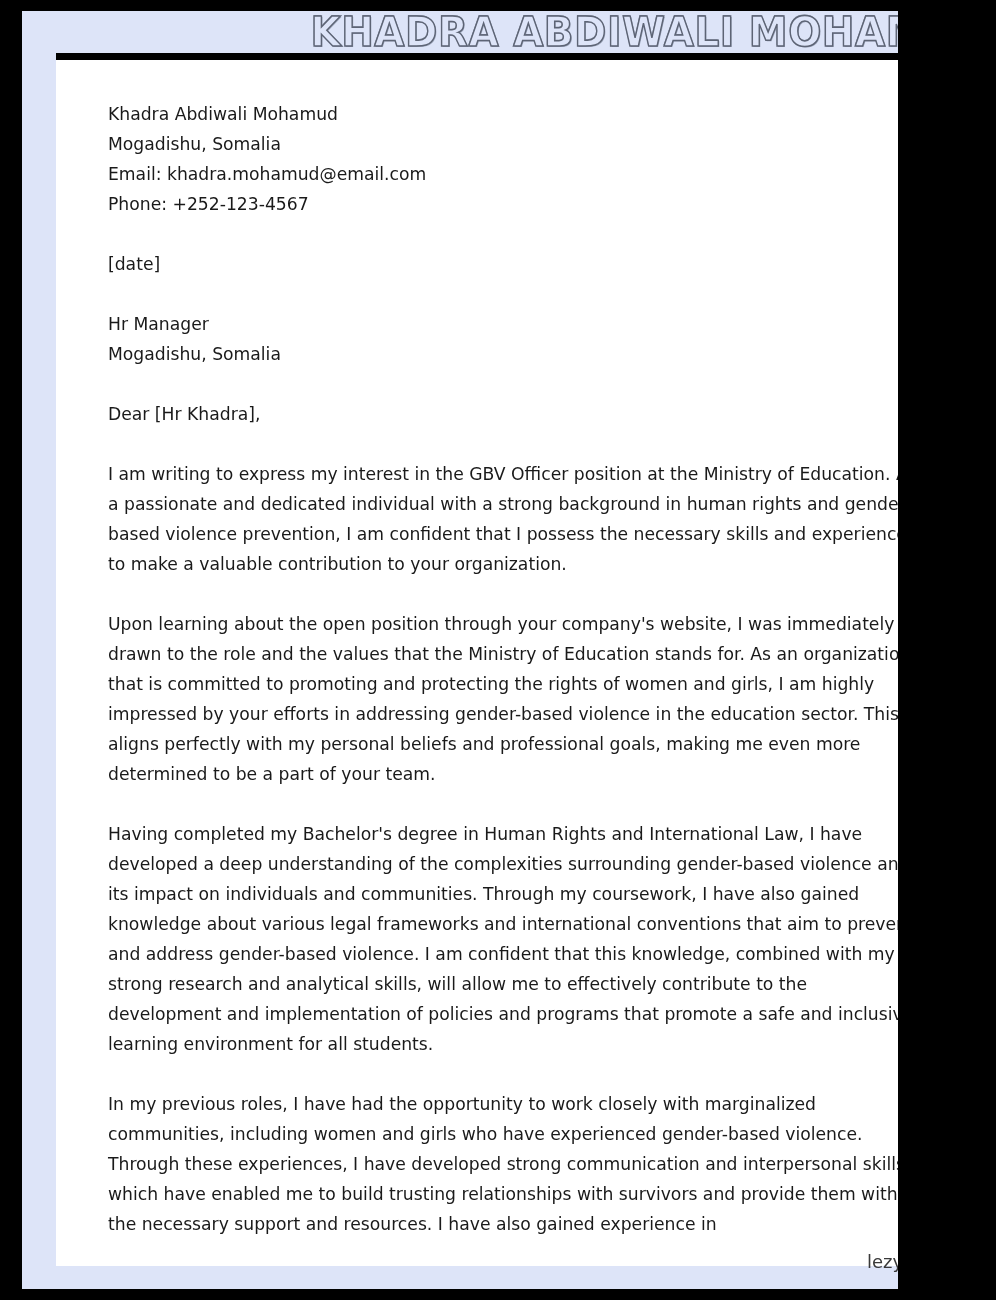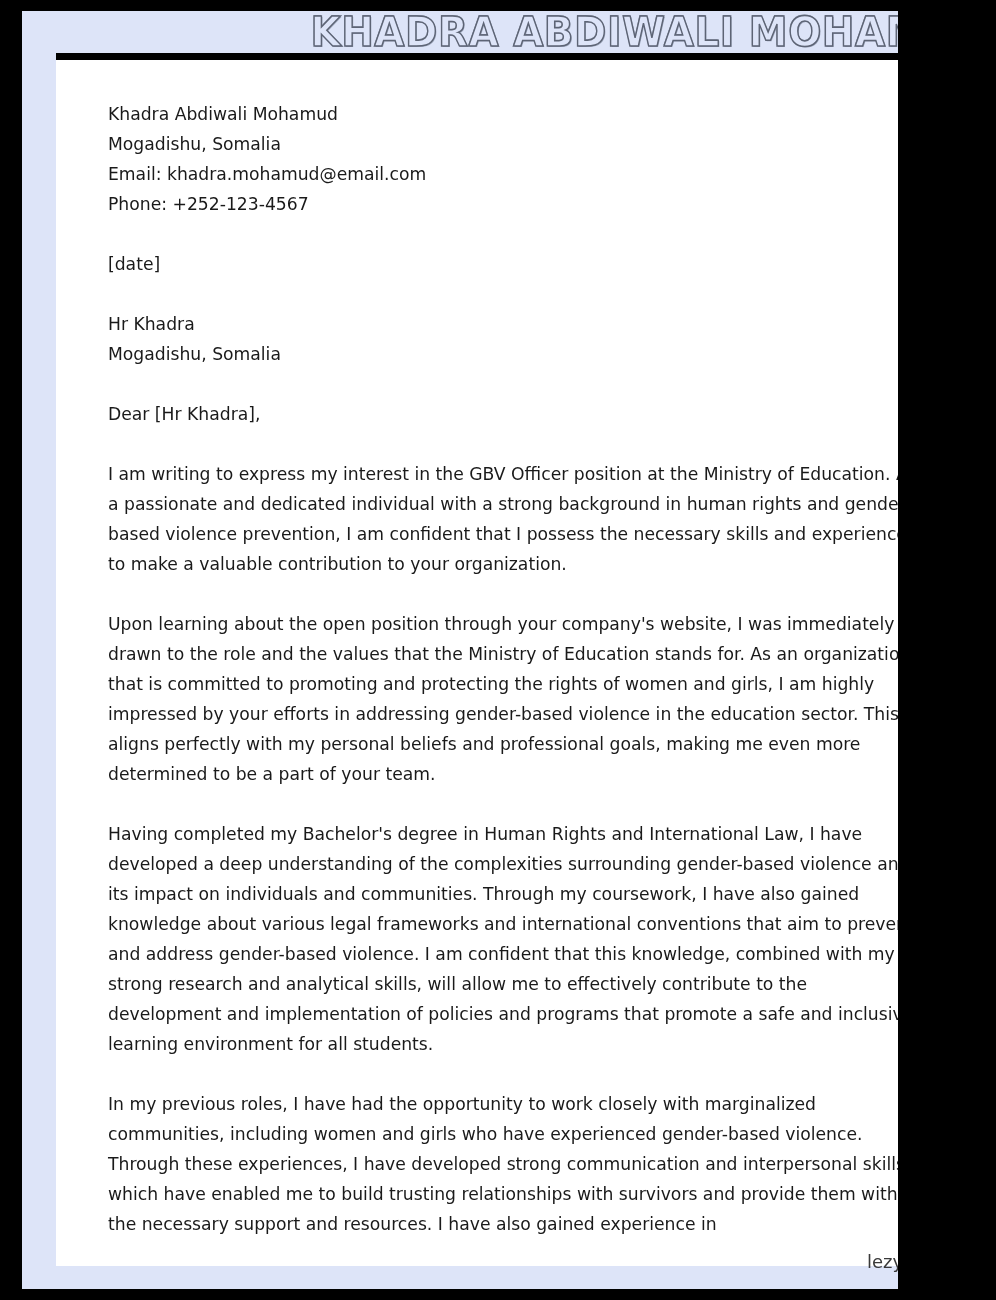--- a/index.html
+++ b/index.html
@@ -140,21 +140,21 @@
       <div class="addr-line">Phone: +252-123-4567</div>
     </div>
 
     <div class="block-gap"></div>
 
     <div class="date-line">[date]</div>
 
     <div class="block-gap"></div>
 
     <div class="recipient-block">
-      <div class="recip-line">Hr Khadra</div>
+      <div class="recip-line">Hr Manager</div>
       <div class="recip-line">Mogadishu, Somalia</div>
     </div>
 
     <div class="block-gap"></div>
 
     <div class="salutation">Dear [Hr Khadra],</div>
 
     <div class="block-gap"></div>
 
     <p class="para">I am writing to express my interest in the GBV Officer position at the Ministry of Education. As a passionate and dedicated individual with a strong background in human rights and gender-based violence prevention, I am confident that I possess the necessary skills and experience to make a valuable contribution to your organization.</p>

